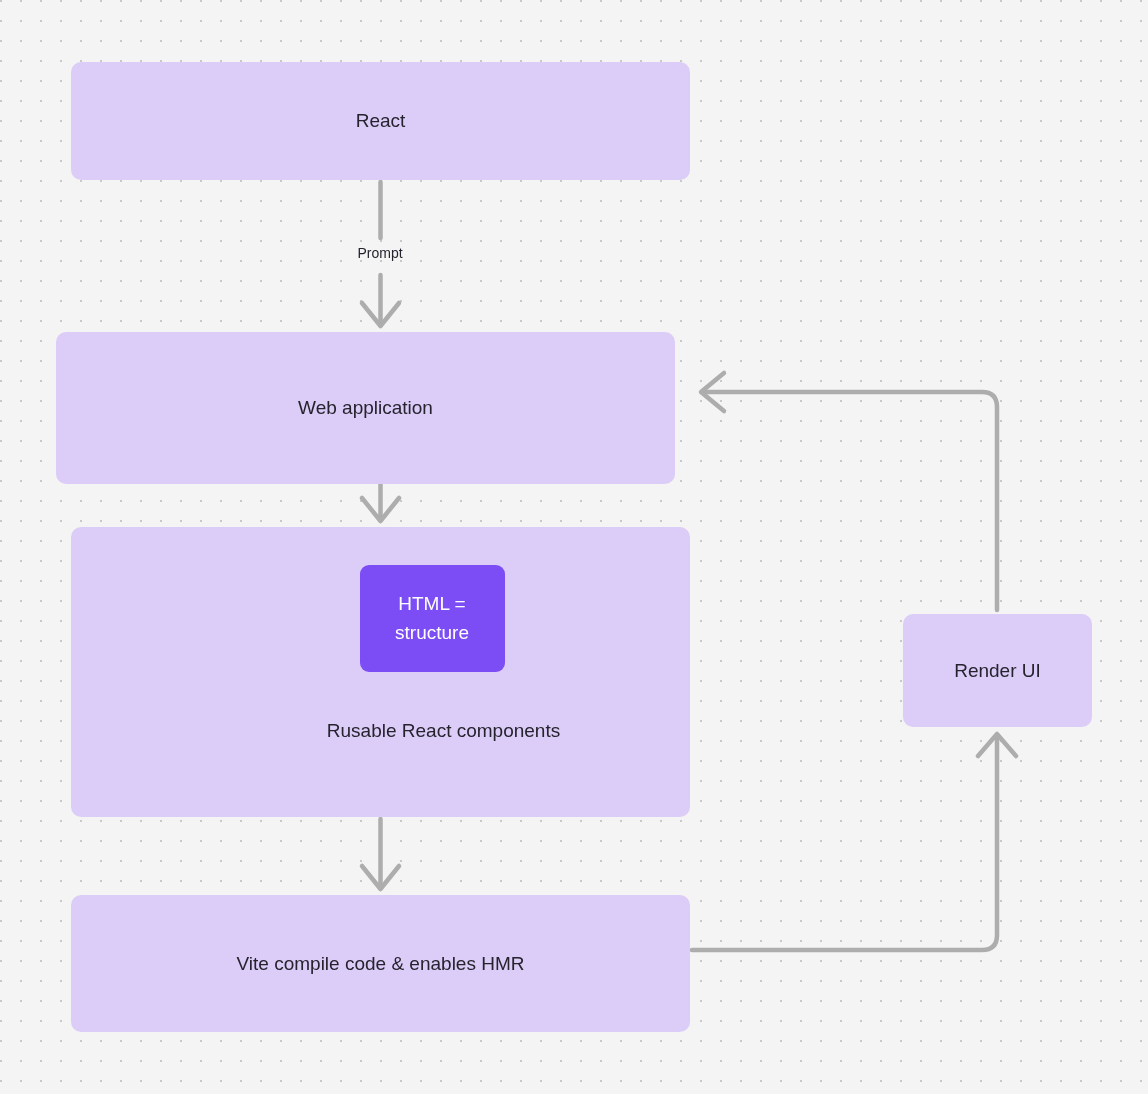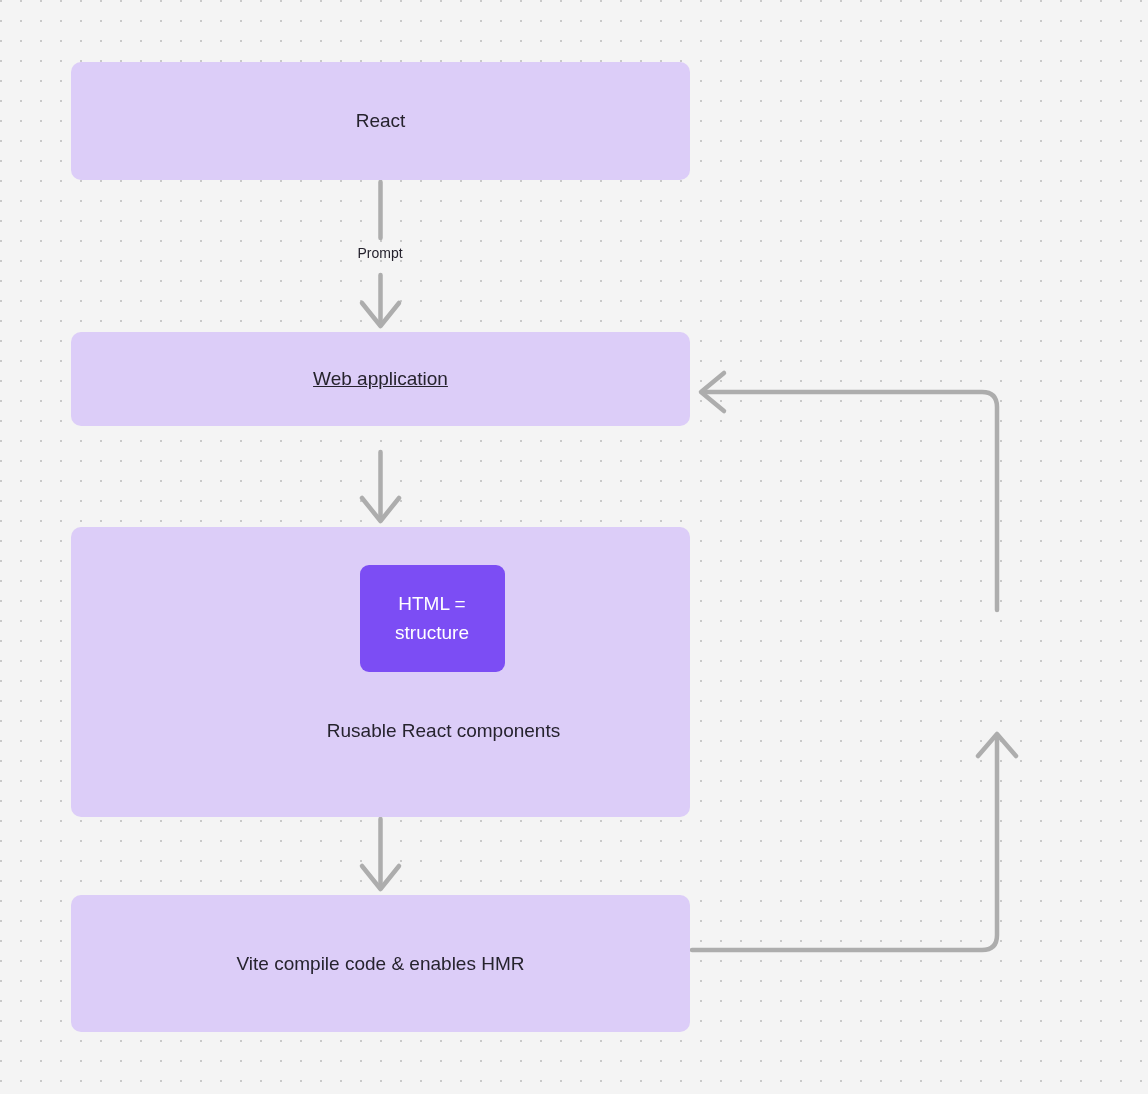--- a/index.html
+++ b/index.html
@@ -30,21 +30,21 @@
     line-height: 1.45;
     text-align: center;
   }
   .node-label {
     color: #26232e;
     font-size: 19px;
     text-align: center;
     white-space: pre-line;
   }
   #node-user      { left: 71px;  top: 62px;  width: 619px; height: 118px; }
-  #node-webapp    { left: 71px;  top: 332px; width: 619px; height: 94px; text-decoration: underline; }
+  #node-webapp    { left: 56px;  top: 332px; width: 619px; height: 152px; }
   #node-components{ left: 71px;  top: 527px; width: 619px; height: 290px;
                     border-radius: 10px; display: block; }
   #node-vite      { left: 71px;  top: 895px; width: 619px; height: 137px; }
   #node-render    { left: 903px; top: 614px; width: 189px; height: 113px; }
 
   .sub-row {
     position: absolute;
     left: 0; top: 38px;
     width: 722px;
     display: flex;
@@ -143,14 +143,17 @@
       <div class="sub-node">HTML =
 structure</div>
     </div>
     <div class="caption">Rusable React components</div>
   </div>
 
   <div class="node" id="node-vite">
     <span class="node-label">Vite compile code &amp; enables HMR</span>
   </div>
 
+  <div class="node" id="node-render">
+    <span class="node-label">Render UI</span>
+  </div>
 
 </div>
 
 </body></html>

